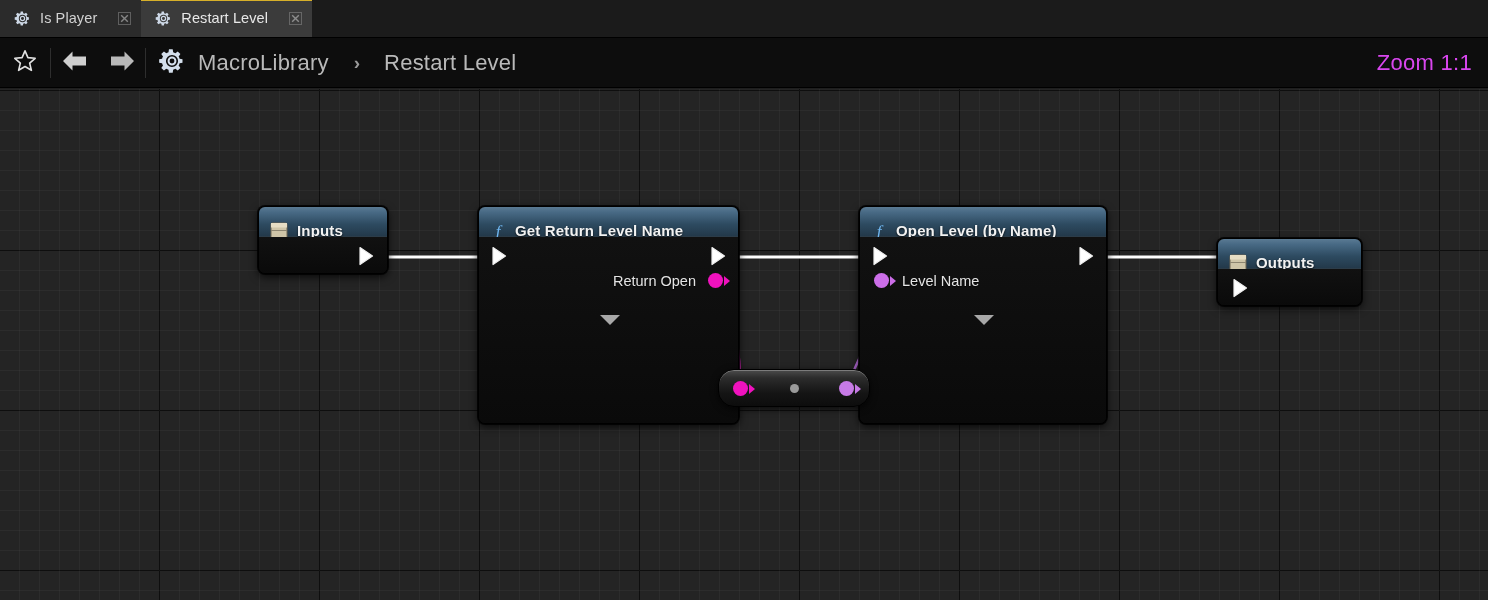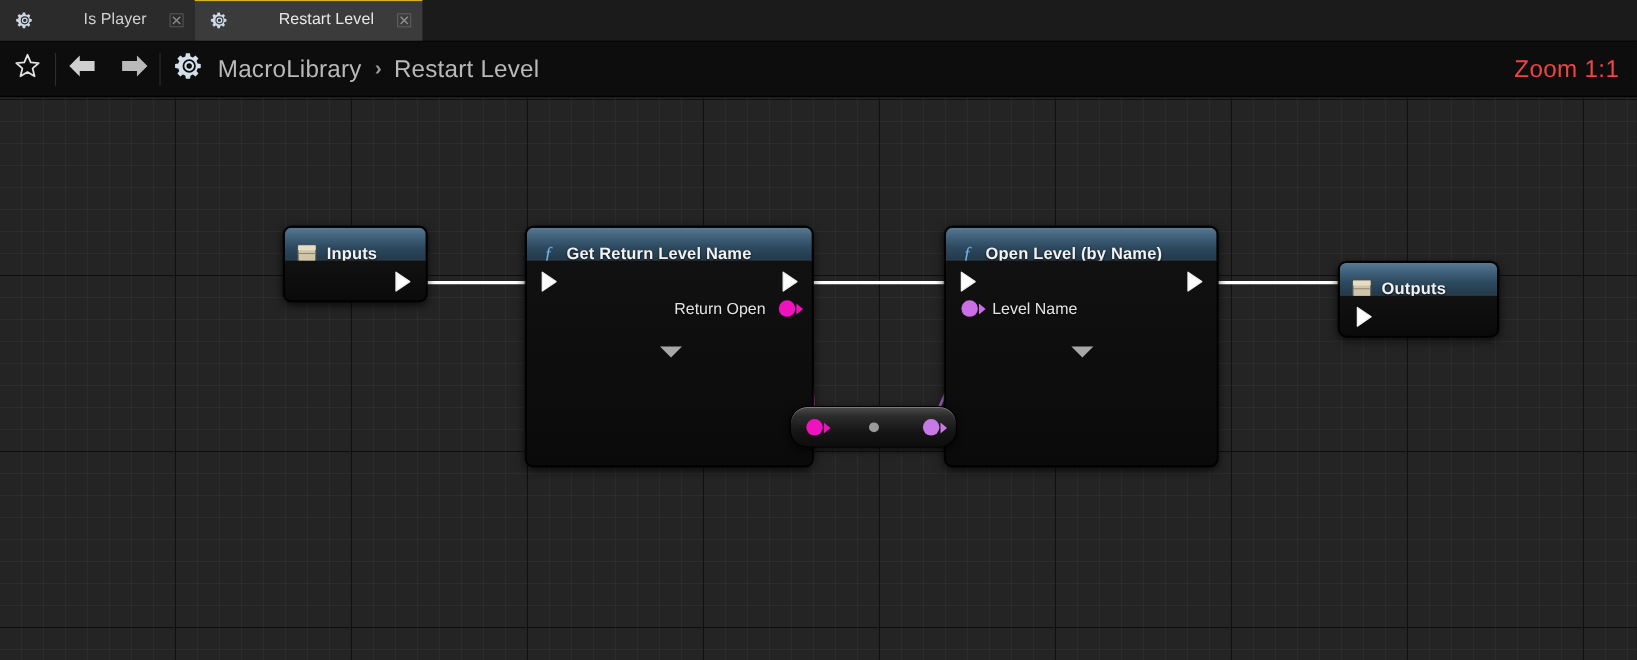--- a/index.html
+++ b/index.html
@@ -28,21 +28,21 @@
   }
   .tab.active {
     background:#3b3b3b;
   }
   .tab.active::before {
     content:""; position:absolute; left:0; right:0; top:0; height:2px;
     background:#d7b02a;
   }
   .tab.inactive { background:#2b2b2b; }
   .tab-label {
-    font-size:14.5px; color:#d2d2d2; letter-spacing:.1px; white-space:nowrap;margin-left:36px;
+    font-size:14.5px; color:#d2d2d2; letter-spacing:.1px; white-space:nowrap;
   }
   .tab.active .tab-label { color:#e8e8e8; }
   .tab-close {
     width:13px; height:13px; margin-left:12px;
     opacity:.55; position:relative; flex:0 0 auto;
   }
   .tab-close svg { display:block; }
   .gear { width:17px; height:17px; flex:0 0 auto; display:block; }
 
   
@@ -55,30 +55,30 @@
   .tb-btn {
     display:flex; align-items:center; justify-content:center;
     height:50px; cursor:pointer;
   }
   #star-btn { width:50px; }
   #back-btn, #fwd-btn { width:47px; }
   .tb-sep {
     width:1px; height:30px; background:#2e2e2e; flex:0 0 auto;
   }
   #bc-gear-btn { width:52px; display:flex; align-items:center; justify-content:center; height:50px; }
-  #breadcrumb { display:flex; align-items:center; gap:0; }
+  #breadcrumb { display:flex; align-items:center; gap:13px; }
   .bc-item {
     font-size:22px; color:#b9b9b9; cursor:pointer; letter-spacing:.2px;
   }
   .bc-sep {
     font-size:19px; color:#9a9a9a; margin:0 11px 0 12px; font-weight:bold;
   }
   #zoom-label {
     position:absolute; right:16px; top:50%; transform:translateY(-50%);
-    font-size:22px; color:#ef4444; letter-spacing:.3px;
+    font-size:22px; color:#d946ef; letter-spacing:.3px;
   }
 
   
   #graph {
     position:absolute; left:0; top:89px; width:1488px; height:511px;
     background-color:#242424;
     background-image:
       linear-gradient(to right, rgba(255,255,255,.035) 1px, transparent 1px),
       linear-gradient(to bottom, rgba(255,255,255,.035) 1px, transparent 1px),
       linear-gradient(to right, rgba(0,0,0,.85) 1px, transparent 1px),

